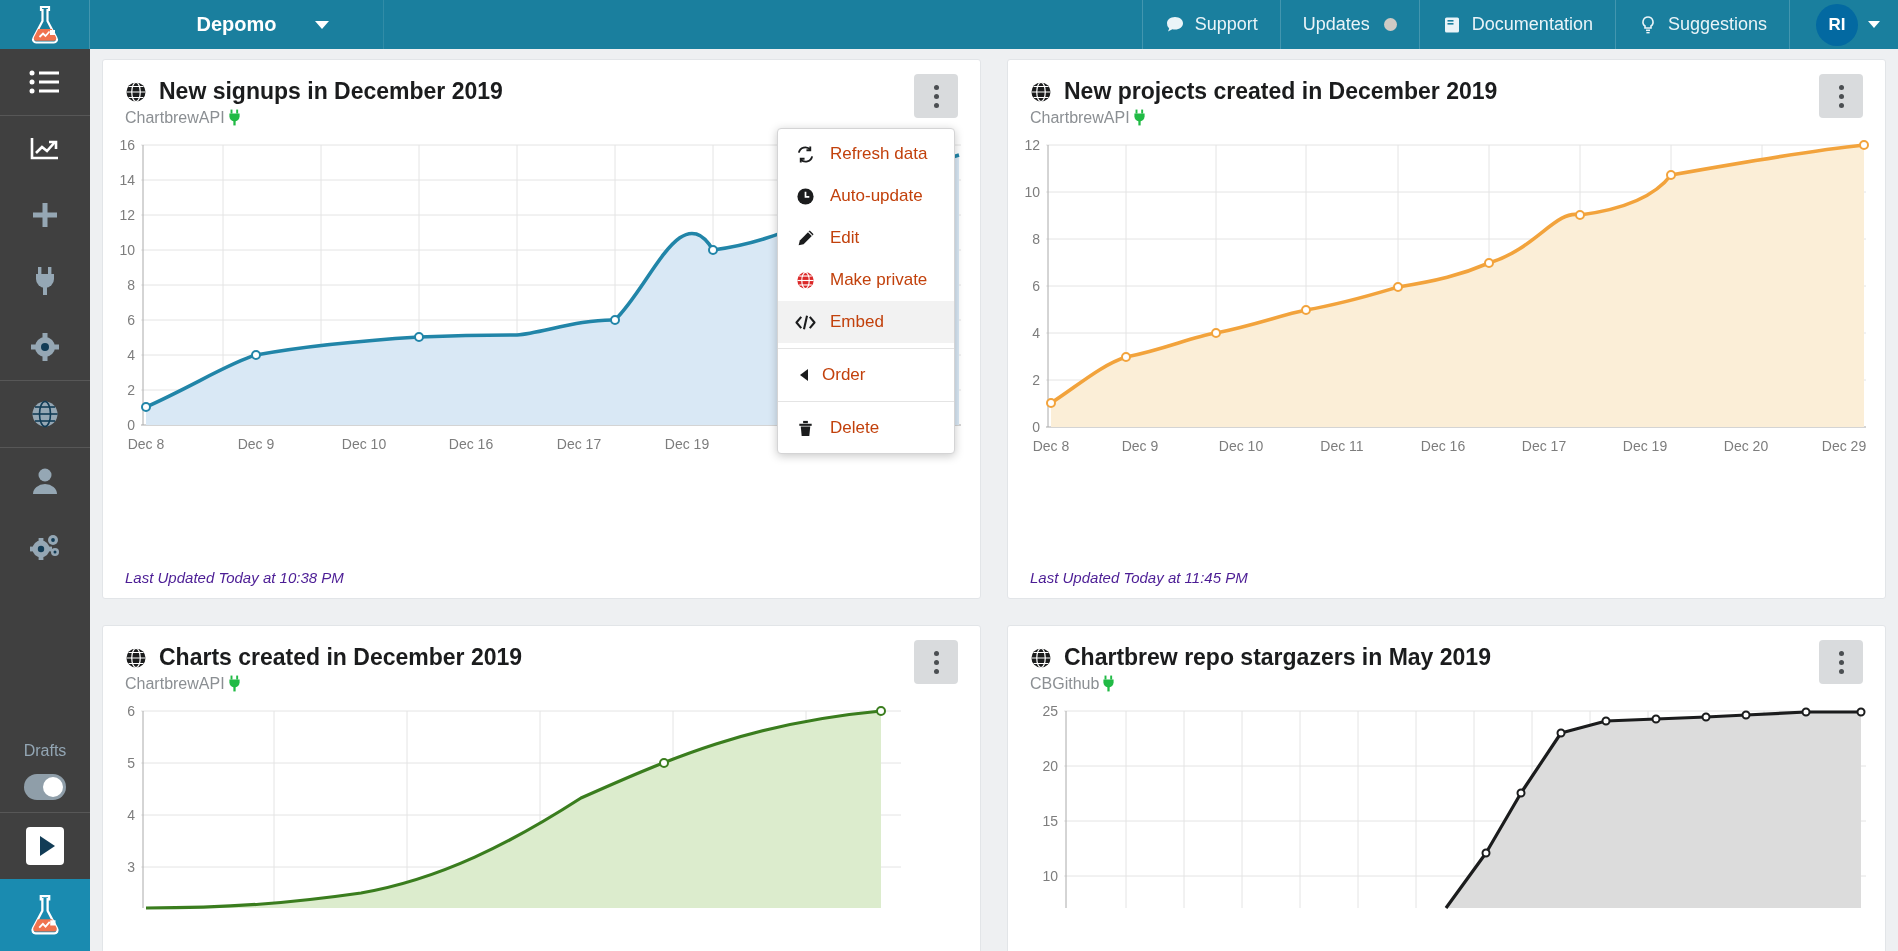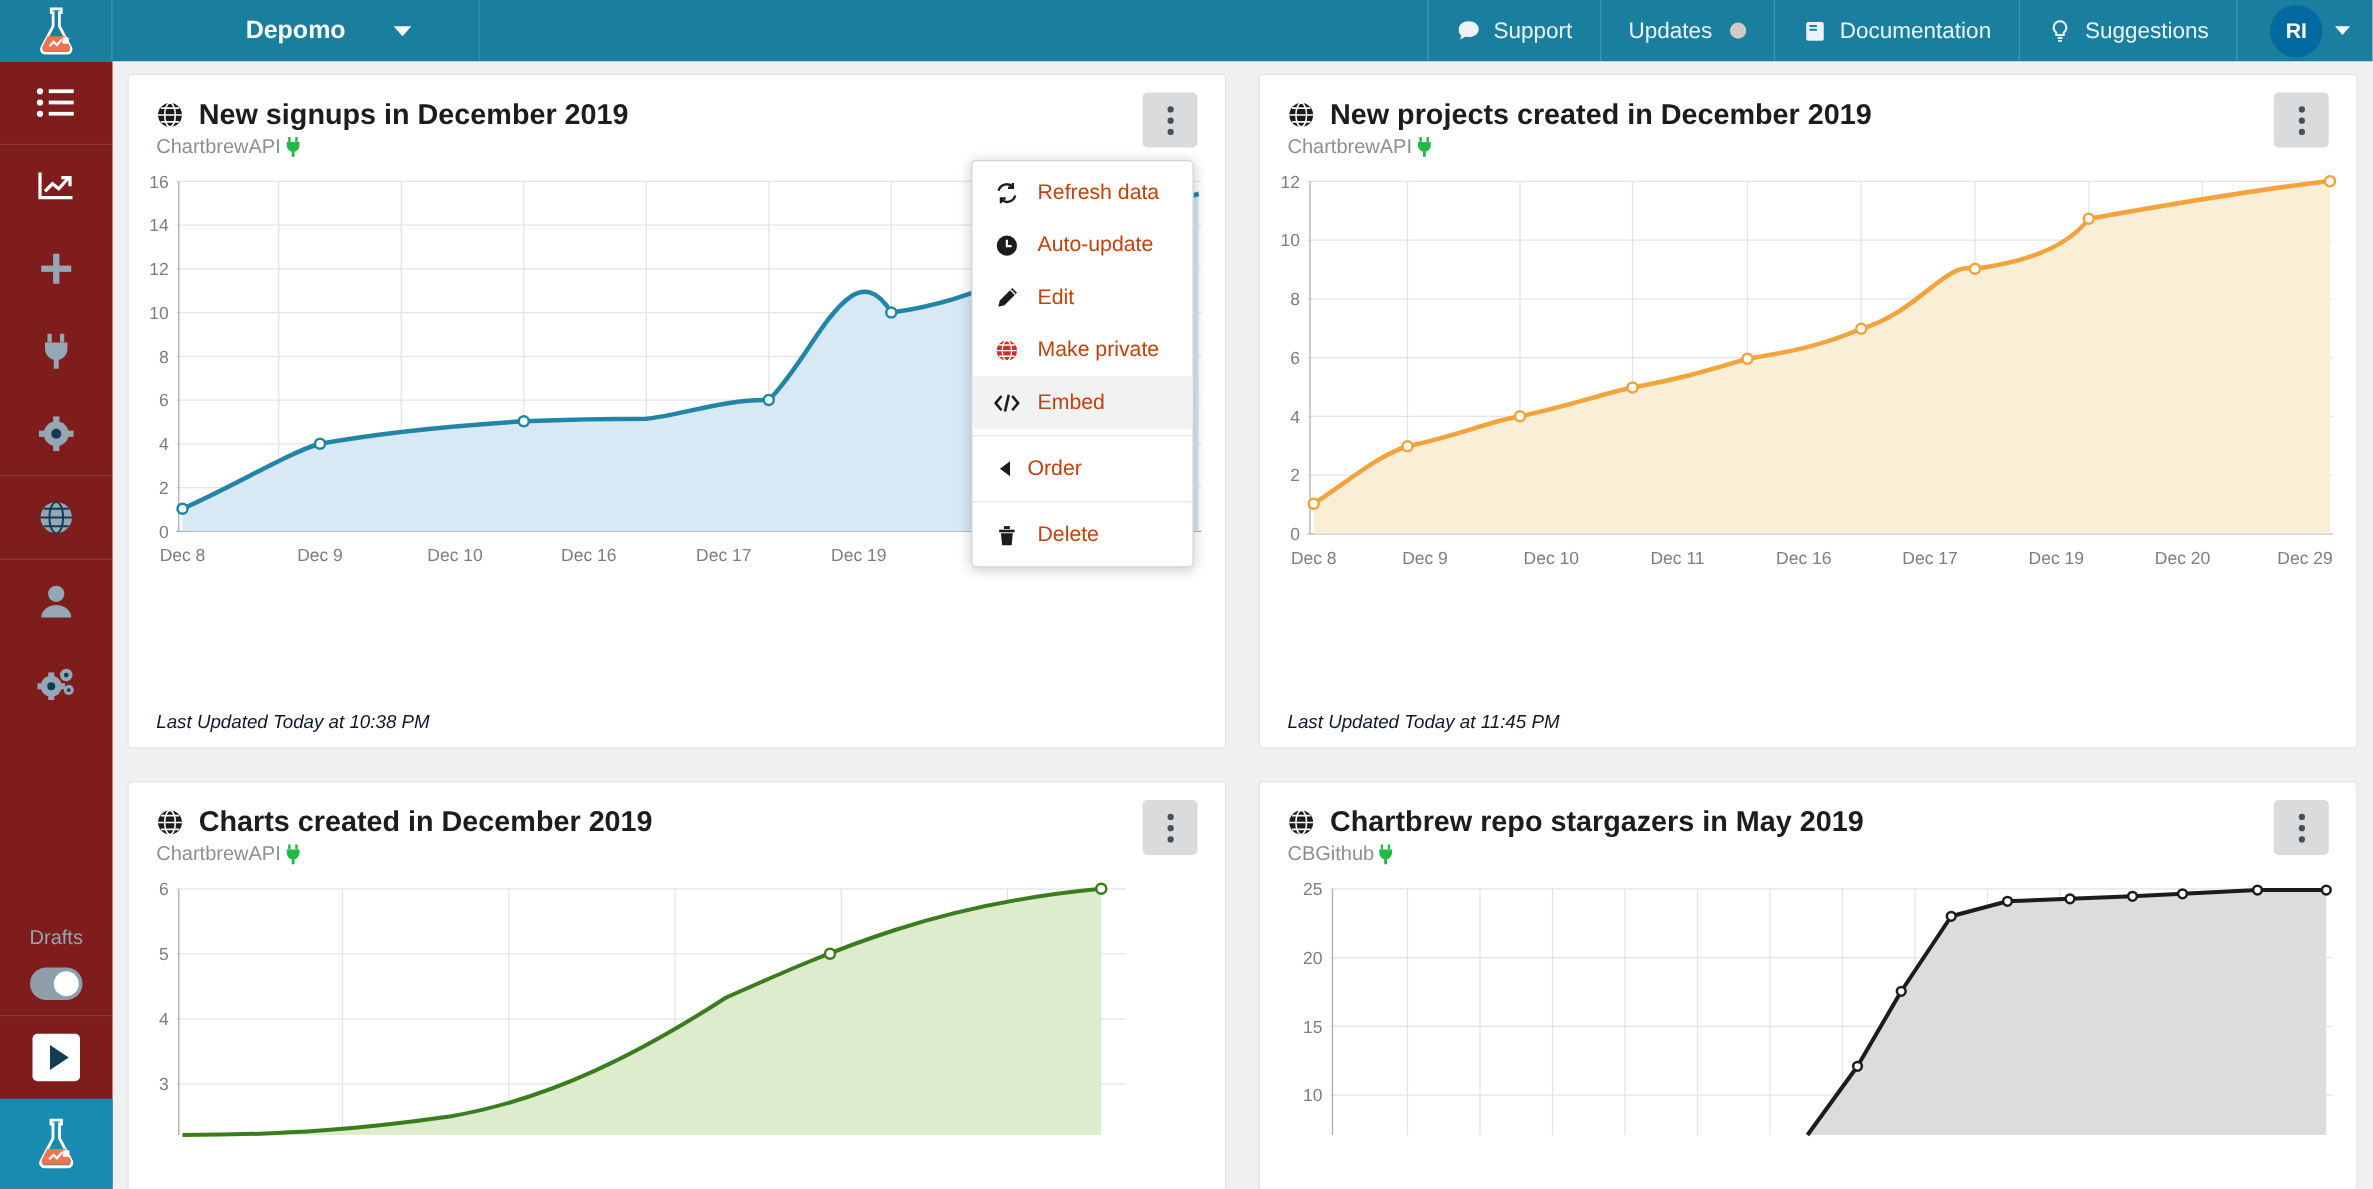--- a/index.html
+++ b/index.html
@@ -50,21 +50,21 @@
     display: flex; align-items: center; justify-content: center;
   }
   .avatar-caret {
     width: 0; height: 0; border-left: 6px solid transparent;
     border-right: 6px solid transparent; border-top: 7px solid #ffffff;
   }
 
   
   #sidebar {
     position: absolute; top: 49px; left: 0; width: 90px; height: 902px;
-    background: #7f1d1d; display: flex; flex-direction: column; z-index: 30;
+    background: #404040; display: flex; flex-direction: column; z-index: 30;
   }
   .sb-cell {
     height: 66px; display: flex; align-items: center; justify-content: center;
     color: #b7c3cc;
   }
   .sb-sep { height: 1px; background: rgba(255,255,255,0.12); margin: 0; }
   .sb-grow { flex: 1; }
   .sb-label {
     text-align: center; color: #93a6b4; font-size: 16px; padding: 6px 0 2px;
   }
@@ -115,21 +115,21 @@
   .kebab {
     position: absolute; top: 14px; right: 22px;
     width: 44px; height: 44px; background: #d9dbdd; border-radius: 4px;
     display: flex; flex-direction: column; align-items: center;
     justify-content: center; gap: 4px; cursor: pointer;
   }
   .kebab i { width: 5px; height: 5px; border-radius: 50%; background: #4b4f52; display:block; }
   .chart-area { position: relative; padding: 4px 16px 0 8px; }
   .updated {
     position: absolute; left: 22px; bottom: 12px;
-    font-size: 15px; font-style: italic; color: #0f172a;
+    font-size: 15px; font-style: italic; color: #4c1d95;
   }
 
   
   #dropdown {
     position: absolute; top: 128px; left: 777px; width: 178px;
     background: #ffffff; border: 1px solid #d4d4d5; border-radius: 4px;
     box-shadow: 0 2px 10px rgba(0,0,0,0.22); z-index: 60; padding: 4px 0;
   }
   .dd-item {
     display: flex; align-items: center; gap: 14px;

